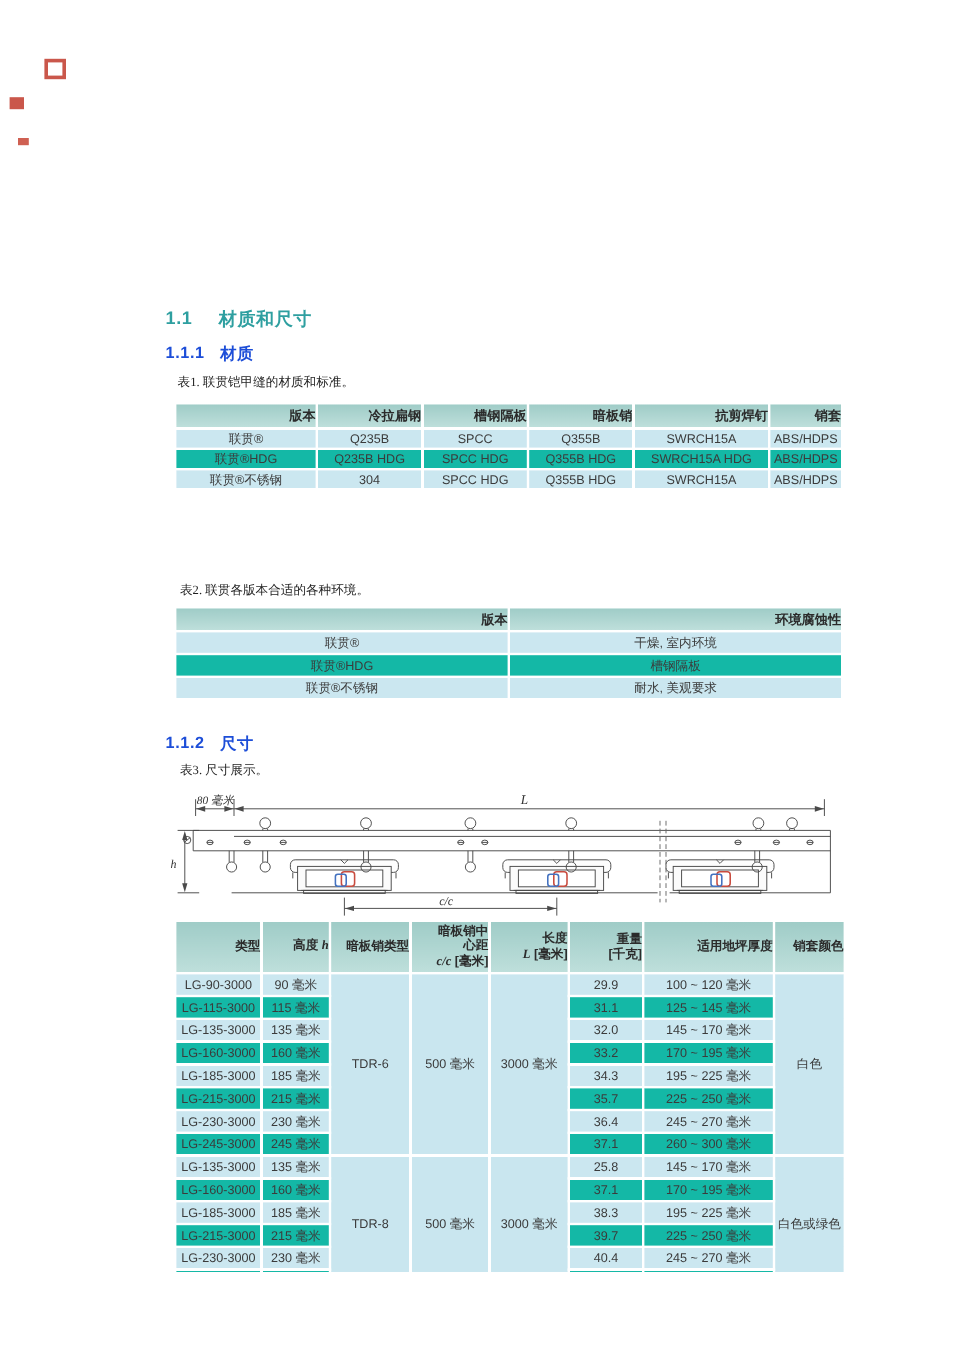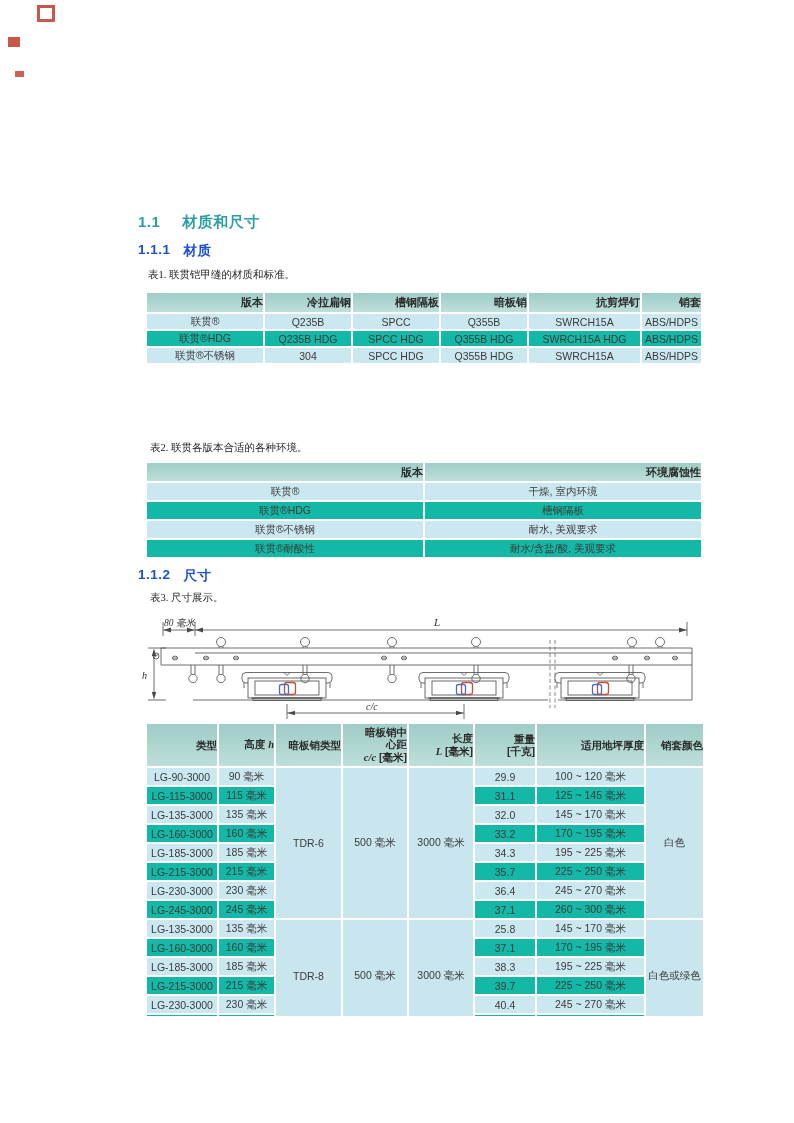--- a/index.html
+++ b/index.html
@@ -1,17 +1,17 @@
 <!DOCTYPE html>
 <html><head>
 <meta charset="utf-8">
 <style>
   html,body{margin:0;padding:0;background:#fff;}
   .page{position:relative;width:794px;height:1016px;background:#fff;overflow:hidden;
-        font-family:"Liberation Sans","DejaVu Sans",sans-serif;color:#333;}
+        font-family:"Liberation Sans","DejaVu Sans",sans-serif;color:#333;margin-top:44px;}
   .abs{position:absolute;}
   .h1{display:flex;gap:22px;color:#2e9fa0;font-weight:bold;font-size:15px;letter-spacing:.5px;}
   .h2{display:flex;gap:13px;color:#1d4ed8;font-weight:bold;font-size:13.5px;letter-spacing:.5px;}
   .caption{font-family:"Liberation Serif","DejaVu Serif",serif;font-size:10.5px;color:#1e1e1e;}
   table.t{border-collapse:collapse;table-layout:fixed;}
   .t th,.t td{border:2px solid #fff;font-size:10.5px;text-align:center;padding:0;
               color:#3b3b3b;overflow:hidden;white-space:nowrap;}
   .t th{background:linear-gradient(180deg,#9fccc7,#bedfdb);font-weight:bold;color:#2b2b2b;font-size:11px;text-align:right;}
   .t td{background:#cbe7f0;}
   .t tr.alt td{background:#14b8a6;}
@@ -107,24 +107,20 @@
       <td>联贯®</td>
       <td>干燥, 室内环境</td>
     </tr>
     <tr class="alt" style="height:19px">
       <td>联贯®HDG</td>
       <td>槽钢隔板</td>
     </tr>
     <tr style="height:19px">
       <td>联贯®不锈钢</td>
       <td>耐水, 美观要求</td>
-    </tr>
-    <tr class="alt" style="height:19px">
-      <td>联贯®耐酸性</td>
-      <td>耐水/含盐/酸, 美观要求</td>
     </tr>
   </tbody>
     </table>
 
   <div class="abs h2" style="left:138px;top:567px;">
     <span>1.1.2</span>
     <span>尺寸</span>
   </div>
 
   <div class="abs caption" style="left:150px;top:591px;">表3.  尺寸展示。</div>

